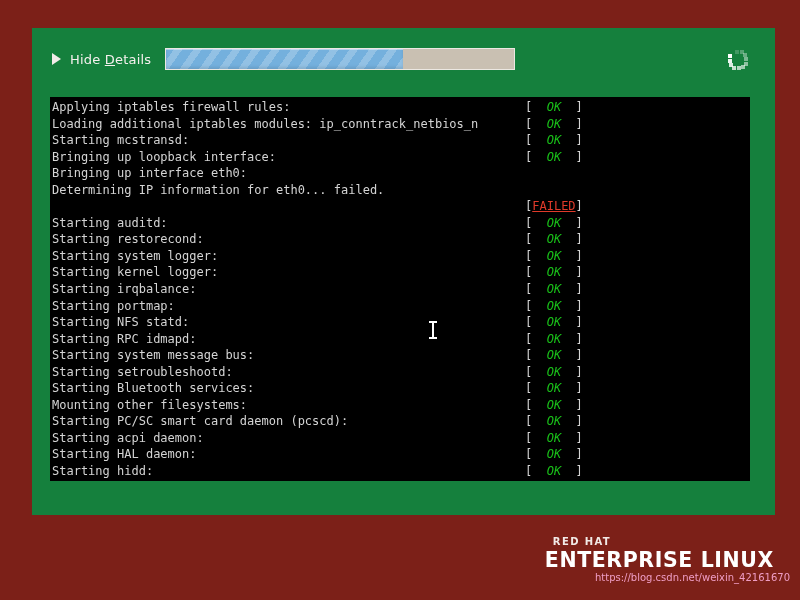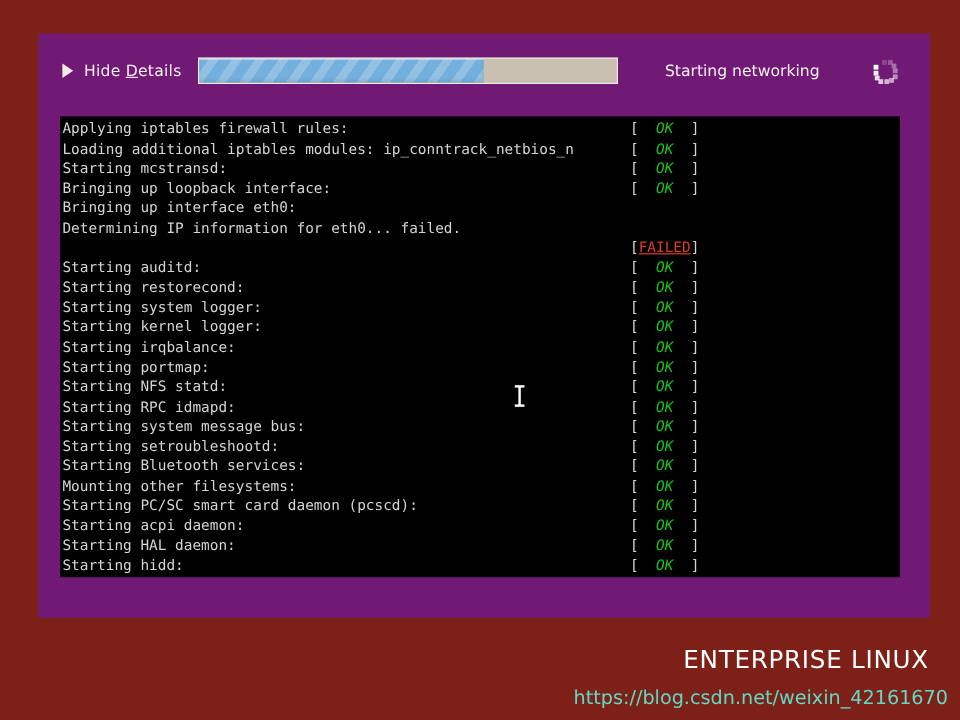--- a/index.html
+++ b/index.html
@@ -15,21 +15,21 @@
     position: relative;
   }
 
   
   #boot-panel {
     position: absolute;
     left: 32px;
     top: 28px;
     width: 743px;
     height: 487px;
-    background: #701a75;
+    background: #15803d;
   }
 
   
   #control-row {
     position: absolute;
     left: 0;
     top: 0;
     width: 743px;
     height: 66px;
   }
@@ -198,31 +198,31 @@
     font-size: 10px;
     font-weight: bold;
     letter-spacing: 1.4px;
     font-family: "DejaVu Sans", sans-serif;
     text-align: left;
     margin-left: 8px;
   }
   #brand-main {
     color: #ffffff;
     font-size: 20.5px;
-    font-weight: normal;
+    font-weight: bold;
     letter-spacing: 0.6px;
     font-family: "DejaVu Sans", sans-serif;
     margin-top: 3px;
   }
   #watermark {
     position: absolute;
     right: 10px;
     top: 572px;
-    color: #5eead4;
-    font-size: 16px;
+    color: #f9a8d4;
+    font-size: 10px;
     font-family: "DejaVu Sans", sans-serif;
     opacity: 0.92;
     white-space: nowrap;
   }
 </style>
 </head>
 <body>
 
 <div id="boot-panel">
 
@@ -230,21 +230,20 @@
 
     <div id="hide-details-button">
       <div id="disclosure-triangle"></div>
       <div id="hide-details-label"><span>Hide </span><span class="accel">D</span><span>etails</span></div>
     </div>
 
     <div id="progress-bar">
       <div id="progress-fill" style="width: 68%;"></div>
     </div>
 
-    <div id="status-text">Starting networking</div>
 
     <div id="spinner">
         <span style="left: 46.9132%; top: 14.7181%; opacity: 0.2;"></span>
         <span style="left: 64.9677%; top: 17.9016%; opacity: 0.28;"></span>
         <span style="left: 79.0116%; top: 29.6858%; opacity: 0.36;"></span>
         <span style="left: 85.2819%; top: 46.9132%; opacity: 0.44;"></span>
         <span style="left: 82.0984%; top: 64.9677%; opacity: 0.52;"></span>
         <span style="left: 70.3142%; top: 79.0116%; opacity: 0.6;"></span>
         <span style="left: 53.0868%; top: 85.2819%; opacity: 0.68;"></span>
         <span style="left: 35.0323%; top: 82.0984%; opacity: 0.76;"></span>
@@ -260,16 +259,17 @@
 
   <div id="mouse-cursor">
     <div class="ib-top"></div>
     <div class="ib-stem"></div>
     <div class="ib-bot"></div>
   </div>
 
 </div>
 
 <div id="brand">
+  <div id="brand-top">RED HAT</div>
   <div id="brand-main">ENTERPRISE LINUX</div>
 </div>
 
 <div id="watermark">https://blog.csdn.net/weixin_42161670</div>
 
 </body></html>

